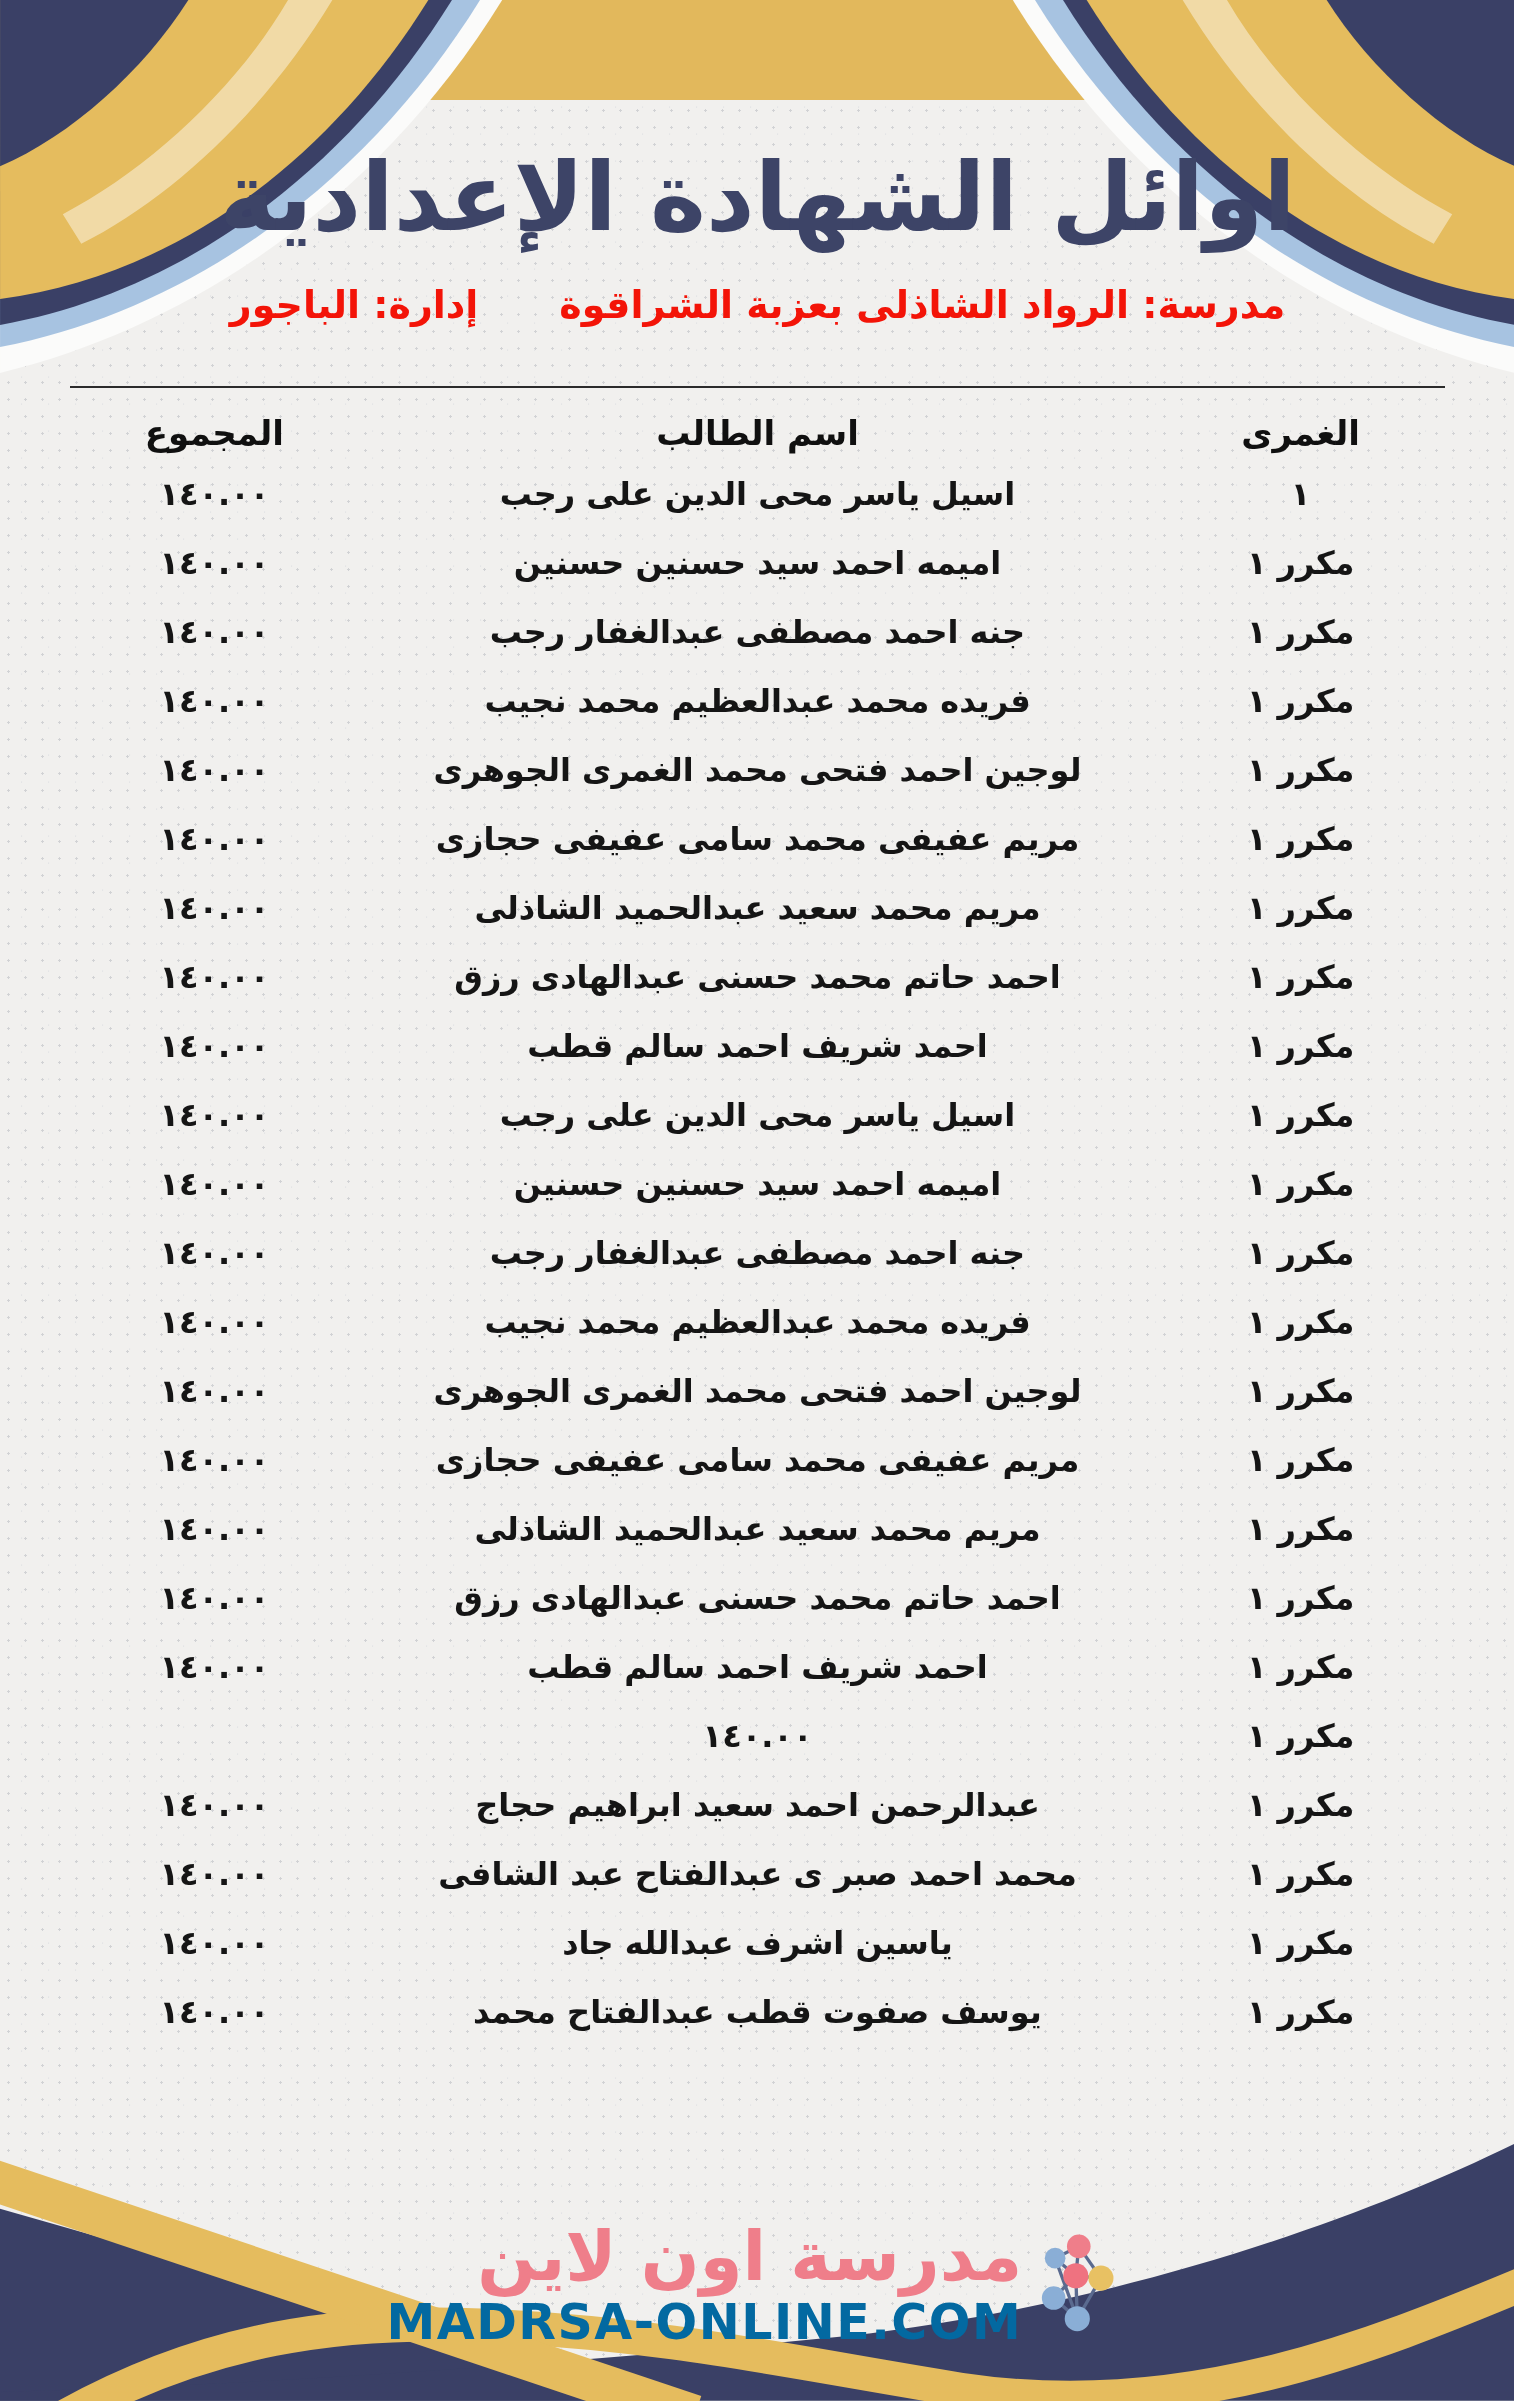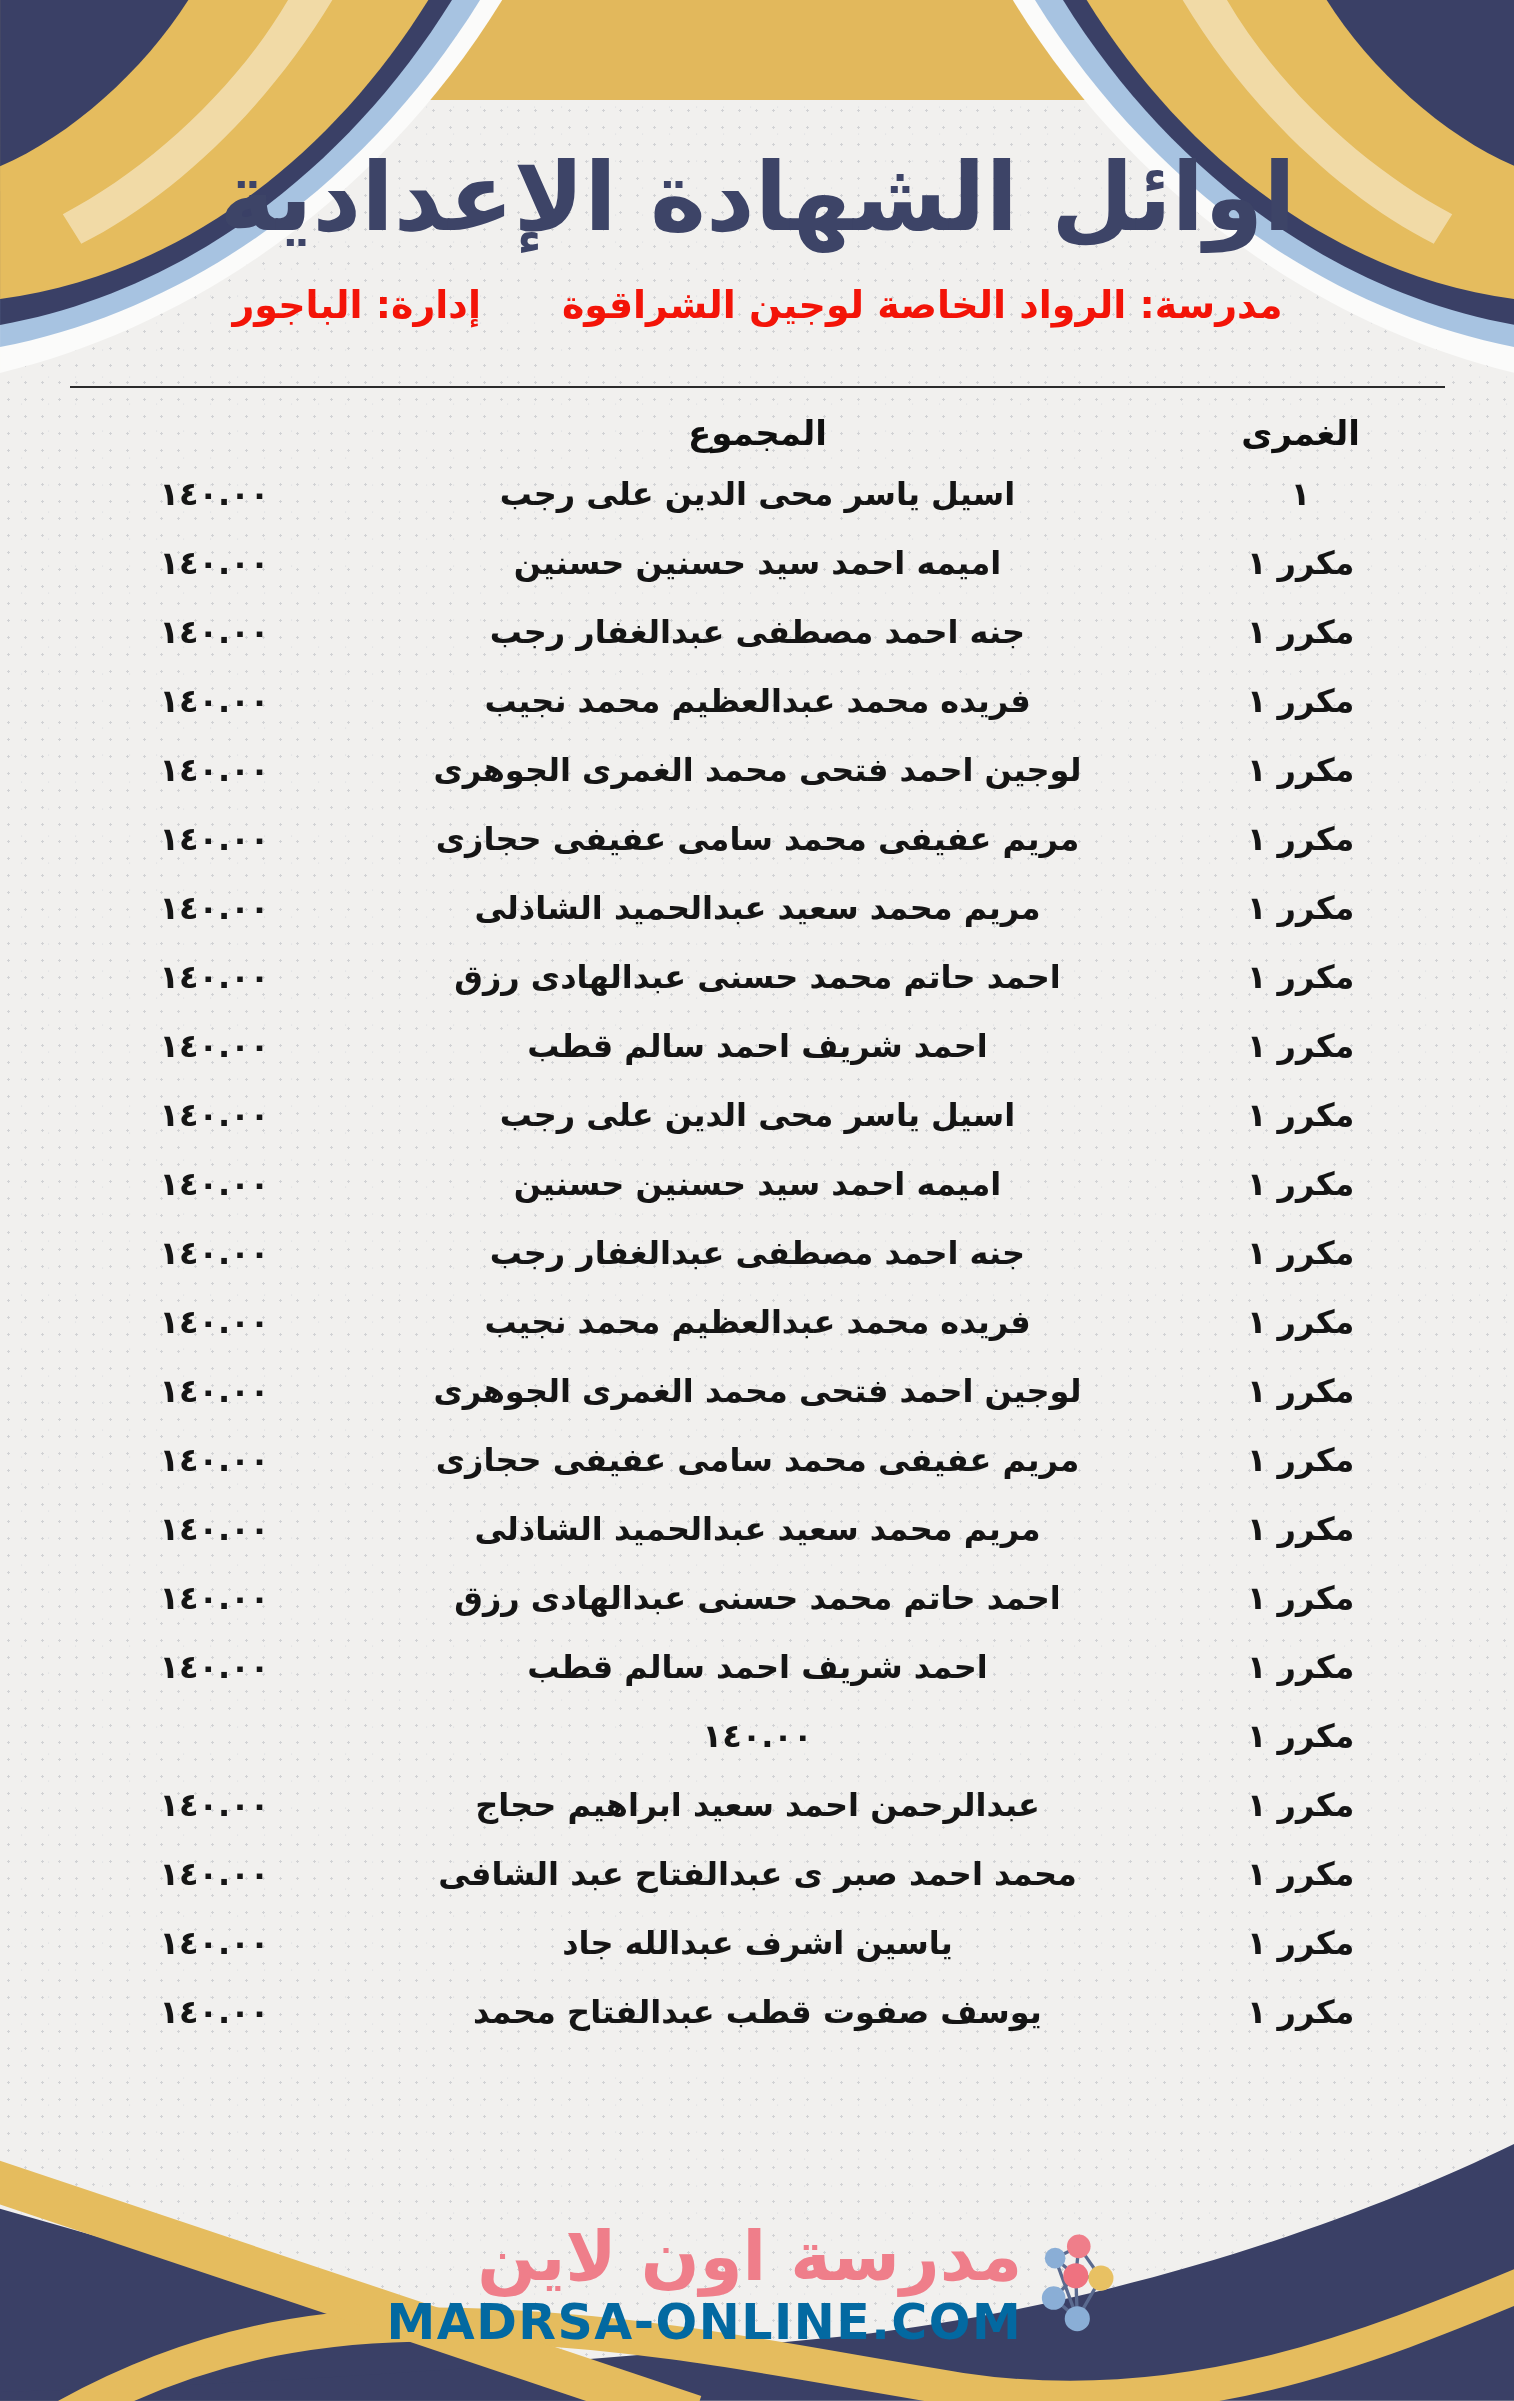--- a/index.html
+++ b/index.html
@@ -66,29 +66,30 @@
     <path d="M 90,420 C 280,315 460,290 650,298 C 900,308 1080,350 1300,385 C 1600,430 1850,330 2070,238" fill="none" stroke="#e5bc5e" stroke-width="46"></path>
     <path d="M -20,98 L 940,420" fill="none" stroke="#e5bc5e" stroke-width="56"></path>
   </svg>
 
   <div class="texture"></div>
 
   <div class="content">
     <h1 class="title">اوائل الشهادة الإعدادية</h1>
 
     <div class="subtitle">
-      <span>مدرسة: الرواد الخاصة لوجين الشراقوة</span>
+      <span>مدرسة: الرواد الشاذلى بعزبة الشراقوة</span>
       <span>إدارة: الباجور</span>
     </div>
 
     <hr class="separator">
 
     <div class="table">
       <div class="hrow">
         <div class="cell">الغمرى</div>
+        <div class="cell">اسم الطالب</div>
         <div class="cell">المجموع</div>
       </div>
 
       <div>
 
           <div class="row">
             <div class="cell">١</div>
             <div class="cell">اسيل  ياسر محى الدين على رجب</div>
             <div class="cell">١٤٠.٠٠</div>
           </div>

